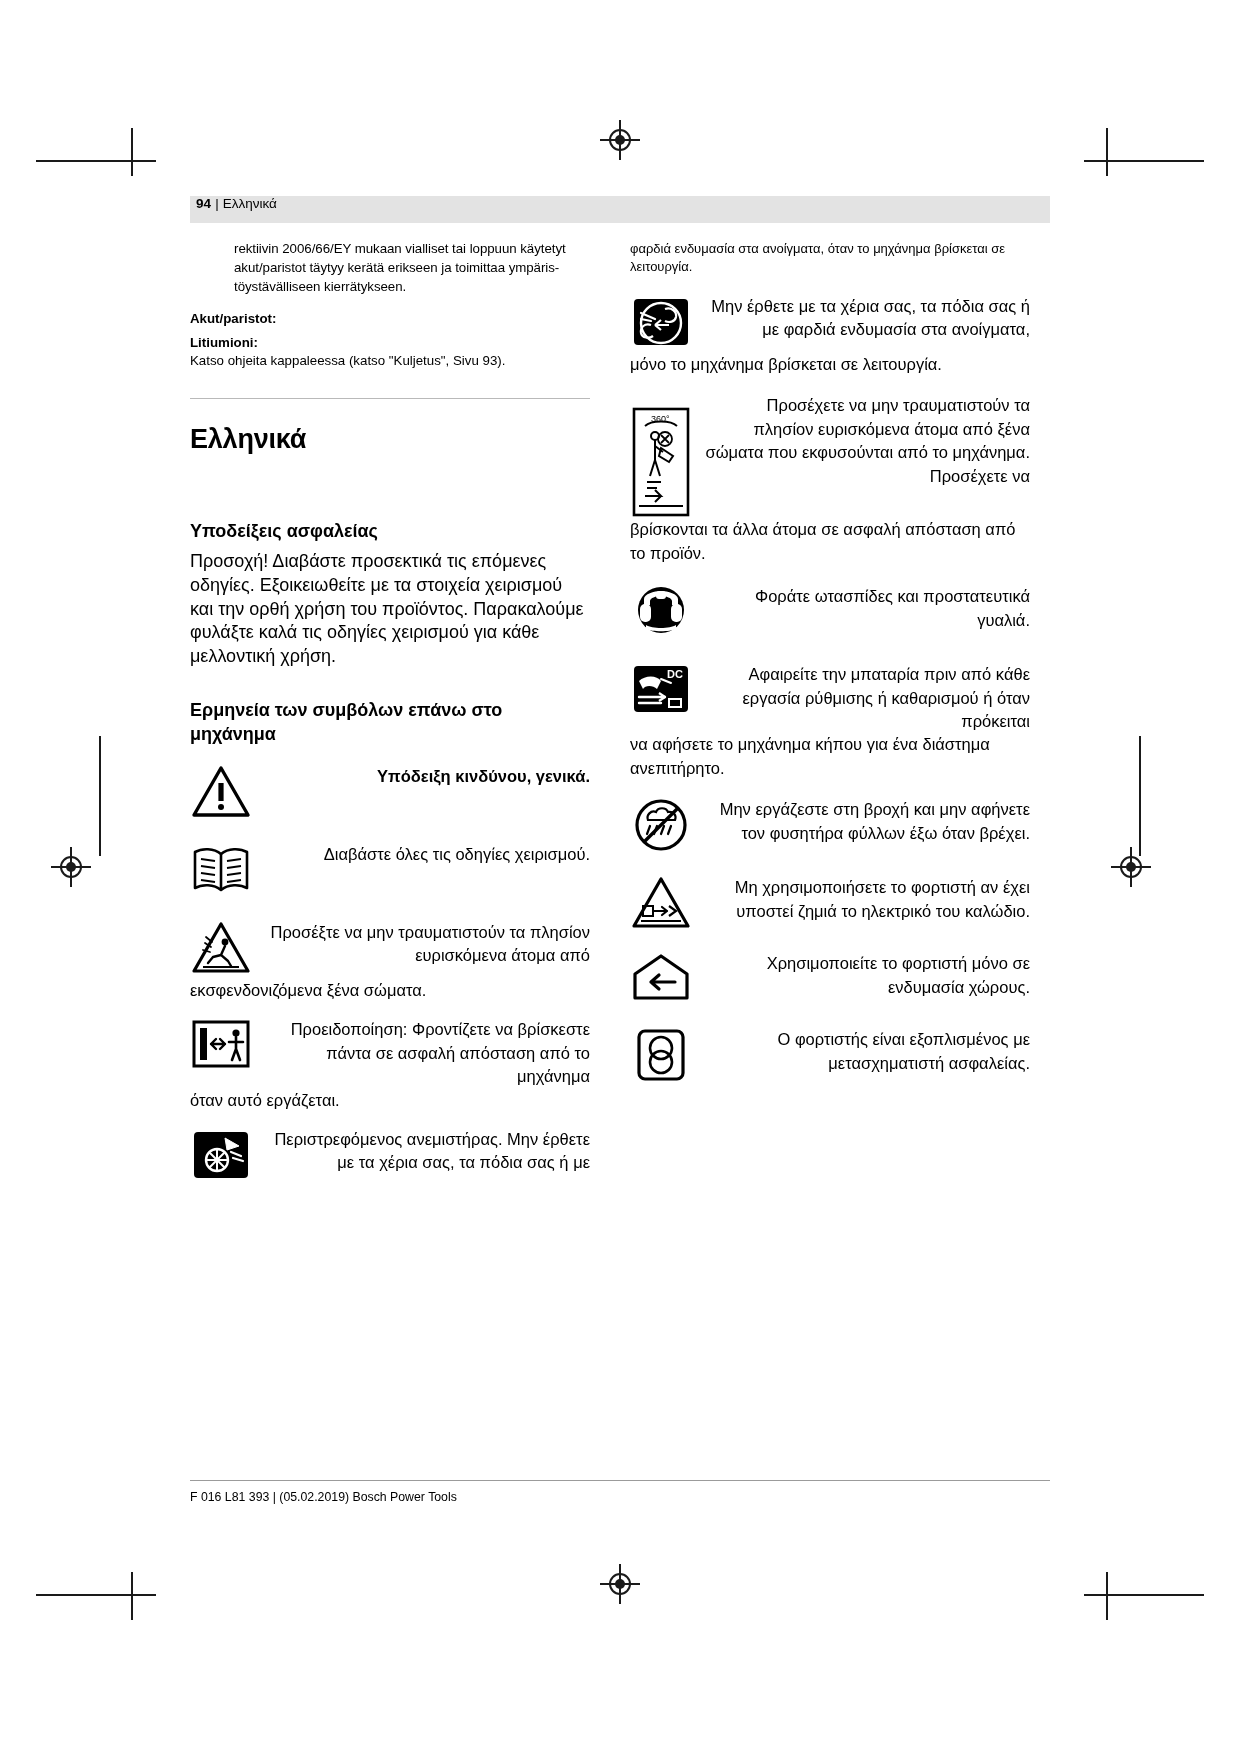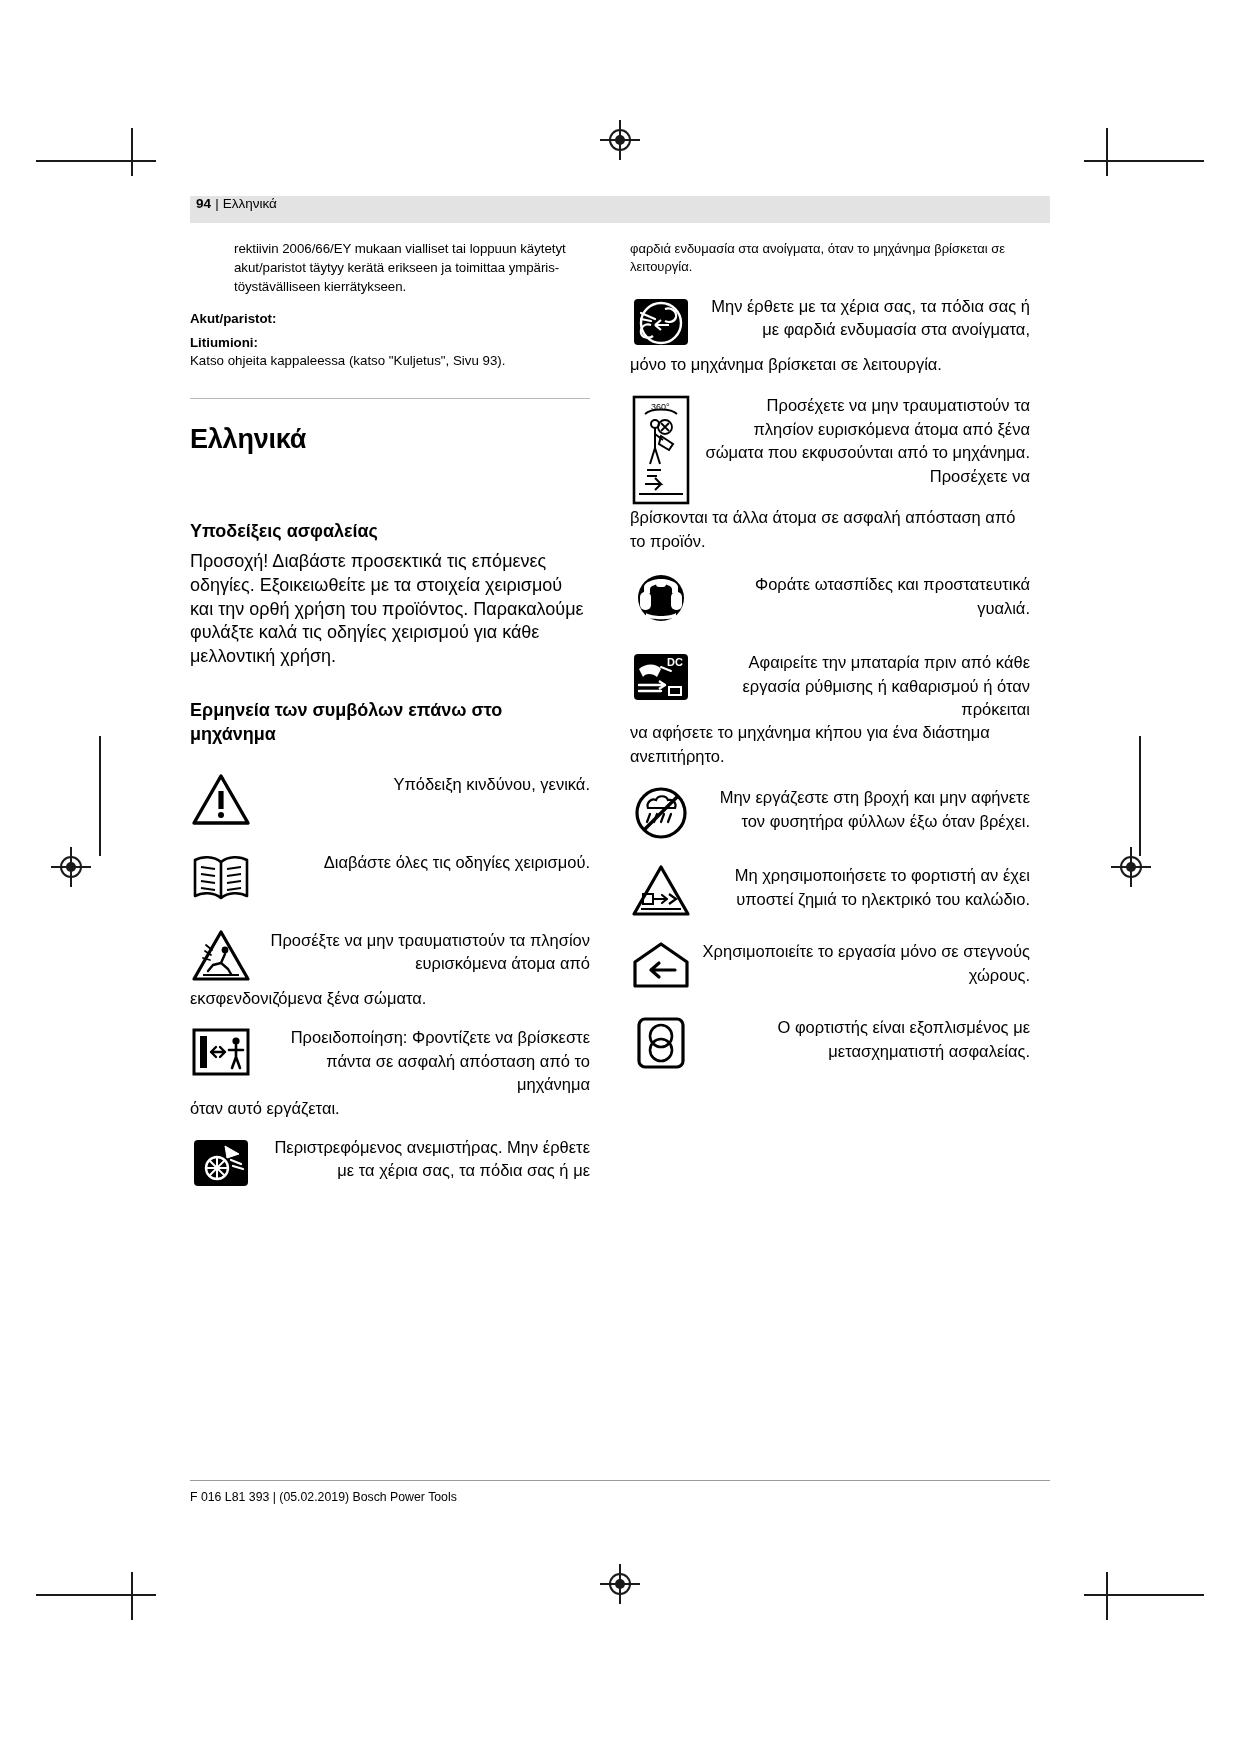--- a/index.html
+++ b/index.html
@@ -217,21 +217,21 @@
 
   <div class="rule"></div>
 
   <h1 class="lang-title">Ελληνικά</h1>
 
   <h2 class="sec">Υποδείξεις ασφαλείας</h2>
   <p class="lead">Προσοχή! Διαβάστε προσεκτικά τις επόμενες οδηγίες. Εξοικειωθείτε με τα στοιχεία χειρισμού και την ορθή χρήση του προϊόντος. Παρακαλούμε φυλάξτε καλά τις οδηγίες χειρισμού για κάθε μελλοντική χρήση.</p>
 
   <h2 class="sec2">Ερμηνεία των συμβόλων επάνω στο μηχάνημα</h2>
 
-  <div class="iblock" style="margin-top:26px;">
+  <div class="iblock" style="margin-top:18px;font-weight:bold;">
     <div class="ico">
       <svg width="60" height="54" viewBox="0 0 60 54">
         <path d="M30 3 L57 50 L3 50 Z" fill="none" stroke="#000" stroke-width="3.4" stroke-linejoin="round"></path>
         <rect x="27.4" y="18" width="5.2" height="18" fill="#000"></rect>
         <circle cx="30" cy="42" r="3" fill="#000"></circle>
       </svg>
     </div>
     <div class="txt">Υπόδειξη κινδύνου, γενικά.</div>
     <div class="after"></div>
   </div>
@@ -313,21 +313,21 @@
         </g>
         <circle cx="30" cy="28" r="20" fill="none" stroke="#fff" stroke-width="2.4"></circle>
       </svg>
     </div>
     <div class="txt">Μην έρθετε με τα χέρια σας, τα πόδια σας ή με φαρδιά ενδυμασία στα ανοίγματα,</div>
     <div class="after"></div>
     <div class="tailtxt">μόνο το μηχάνημα βρίσκεται σε λειτουργία.</div>
   </div>
 
   <div class="iblock tall" style="margin-top:18px;">
-    <div class="ico" style="height:112px;">
+    <div class="ico" style="height:112px;margin-top:12px;">
       <svg width="60" height="112" viewBox="0 0 60 112">
         <rect x="3" y="3" width="54" height="106" fill="none" stroke="#000" stroke-width="2.6"></rect>
         <text x="20" y="16" font-family="Liberation Sans, sans-serif" font-size="9" fill="#000">360°</text>
         <path d="M14 20 C20 14, 40 14, 46 20" fill="none" stroke="#000" stroke-width="1.8"></path>
 
         <circle cx="24" cy="30" r="4" fill="none" stroke="#000" stroke-width="2"></circle>
         <path d="M24 34 L24 54 M24 40 L32 46 M24 54 L19 70 M24 54 L29 70" fill="none" stroke="#000" stroke-width="2"></path>
         <path d="M30 42 L42 50 L38 56 L28 50 Z" fill="none" stroke="#000" stroke-width="2"></path>
         <circle cx="34" cy="33" r="7" fill="none" stroke="#000" stroke-width="1.8"></circle>
         <path d="M30 29 L38 37 M38 29 L30 37" stroke="#000" stroke-width="1.8"></path>
@@ -406,21 +406,21 @@
     <div class="after"></div>
   </div>
 
   <div class="iblock" style="margin-top:14px;">
     <div class="ico">
       <svg width="60" height="50" viewBox="0 0 60 50">
         <path d="M30 4 L56 22 L56 46 L4 46 L4 22 Z" fill="none" stroke="#000" stroke-width="3.2" stroke-linejoin="round"></path>
         <path d="M44 30 L20 30 M20 30 L28 23 M20 30 L28 37" fill="none" stroke="#000" stroke-width="3.2" stroke-linecap="round" stroke-linejoin="round"></path>
       </svg>
     </div>
-    <div class="txt">Χρησιμοποιείτε το εργασία μόνο σε στεγνούς χώρους.</div>
+    <div class="txt">Χρησιμοποιείτε το φορτιστή μόνο σε ενδυμασία χώρους.</div>
     <div class="after"></div>
   </div>
 
   <div class="iblock" style="margin-top:14px;">
     <div class="ico">
       <svg width="58" height="54" viewBox="0 0 58 54">
         <rect x="7" y="3" width="44" height="48" rx="6" fill="none" stroke="#000" stroke-width="3.2"></rect>
         <circle cx="29" cy="20" r="11" fill="none" stroke="#000" stroke-width="2.6"></circle>
         <circle cx="29" cy="34" r="11" fill="none" stroke="#000" stroke-width="2.6"></circle>
       </svg>

